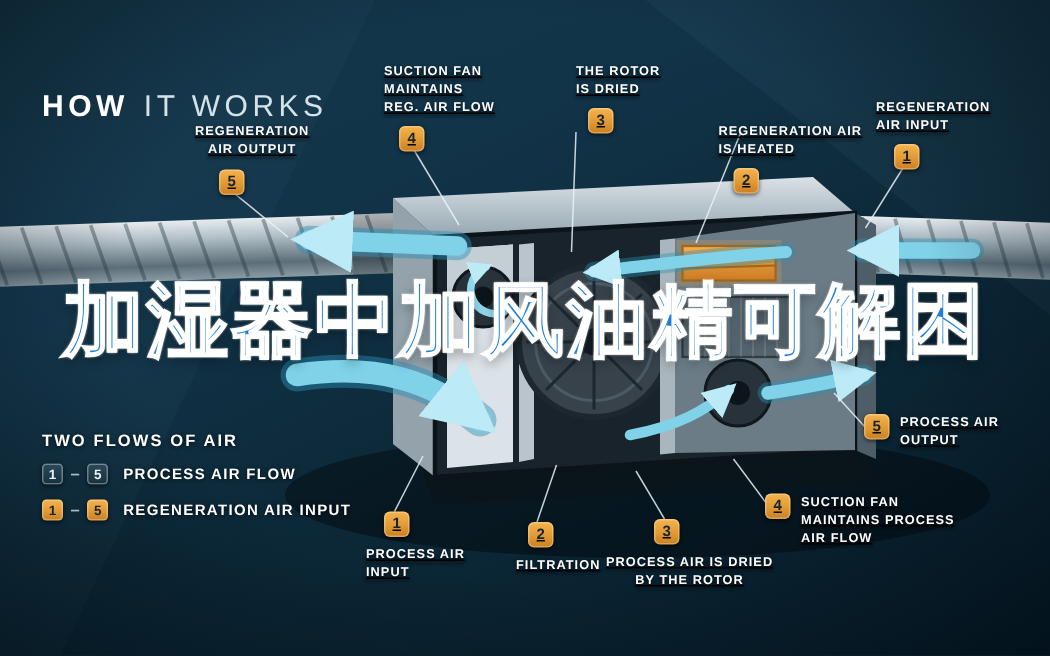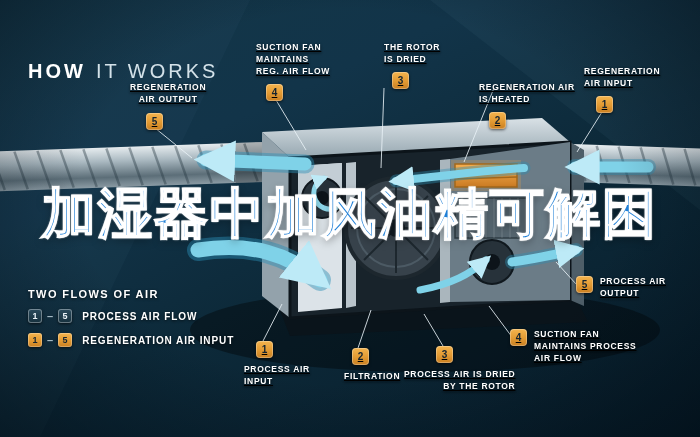--- a/index.html
+++ b/index.html
@@ -253,21 +253,21 @@
 
   <div class="callout co-row" style="left:510px; top:329px;">
     <span class="badge">4</span>
     <div class="label">SUCTION FAN
 MAINTAINS PROCESS
 AIR FLOW</div>
   </div>
 
   <div class="callout co-col" style="left:404px; top:346px;">
     <span class="badge" style="margin:0 0 6px 32px;">3</span>
-    <div class="label" style="text-align:right">PROCESS AIR IS DRIED
+    <div class="label" style="text-align:center">PROCESS AIR IS DRIED
 BY THE ROTOR</div>
   </div>
 
   <div class="callout co-col" style="left:344px; top:348px;">
     <span class="badge" style="margin:0 0 6px 8px;">2</span>
     <div class="label">FILTRATION</div>
   </div>
 
   <div class="callout co-col" style="left:244px; top:341px;">
     <span class="badge" style="margin:0 0 6px 12px;">1</span>

